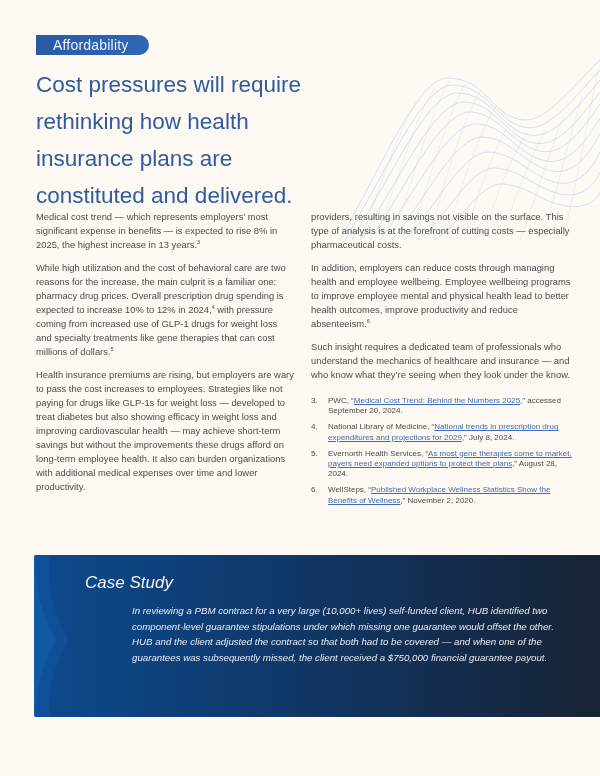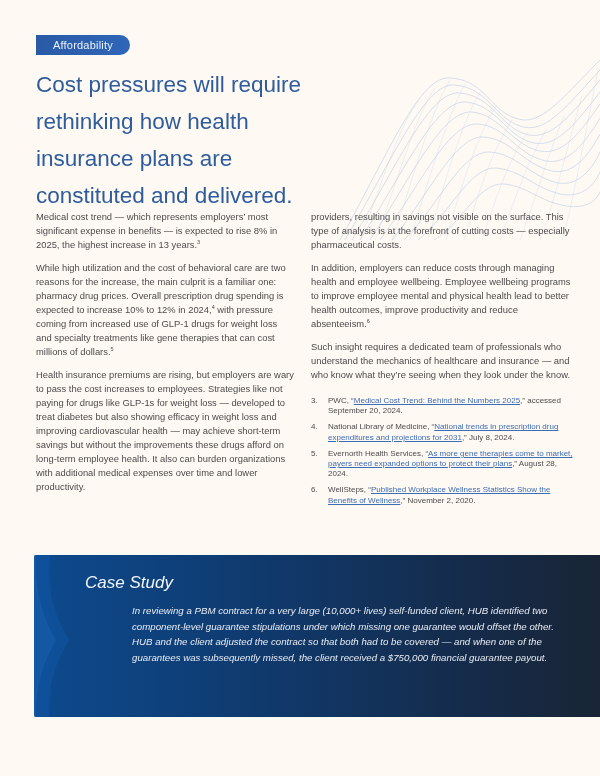--- a/index.html
+++ b/index.html
@@ -9,25 +9,25 @@
     font-family: "Liberation Sans", "DejaVu Sans", sans-serif;
     color: #4a4a4a;
     position: relative;
   }
   .wave {
     position: absolute; left: 300px; top: 40px; width: 300px; height: 200px;
     pointer-events: none;
   }
   .badge {
     position: absolute; left: 36px; top: 35px;
-    width: 94px; height: 20px;
+    width: 113px; height: 20px;
     background: linear-gradient(90deg, #2a5aa6, #2f66b8);
     border-radius: 0 10px 10px 0;
     color: #eaf1fb;
-    font-size: 11px; line-height: 20px;
+    font-size: 14px; line-height: 20px;
     padding-left: 17px;
     letter-spacing: 0.2px;
   }
   .title {
     position: absolute; left: 36px; top: 66px; width: 290px;
     font-size: 22.5px; line-height: 37px;
     color: #2e5c9c;
     font-weight: 400;
   }
   .col {
@@ -108,22 +108,22 @@
   <p>Health insurance premiums are rising, but employers are wary to pass the cost increases to employees. Strategies like not paying for drugs like GLP-1s for weight loss — developed to treat diabetes but also showing efficacy in weight loss and improving cardiovascular health — may achieve short-term savings but without the improvements these drugs afford on long-term employee health. It also can burden organizations with additional medical expenses over time and lower productivity.</p>
 </div>
 
 <div class="col right">
   <p>providers, resulting in savings not visible on the surface. This type of analysis is at the forefront of cutting costs — especially pharmaceutical costs.</p>
   <p><span>In addition, employers can reduce costs through managing health and employee wellbeing. Employee wellbeing programs to improve employee mental and physical health lead to better health outcomes, improve productivity and reduce absenteeism.</span><sup>6</sup></p>
   <p>Such insight requires a dedicated team of professionals who understand the mechanics of healthcare and insurance — and who know what they’re seeing when they look under the know.</p>
 
   <ol class="refs">
     <li><span class="num">3.</span><span>PWC, “</span><a>Medical Cost Trend: Behind the Numbers 2025</a><span>,” accessed September 20, 2024.</span></li>
-    <li><span class="num">4.</span><span>National Library of Medicine, “</span><a>National trends in prescription drug expenditures and projections for 2031</a><span>,” July 8, 2024.</span></li>
-    <li><span class="num">5.</span><span>Evernorth Health Services, “</span><a>As more gene therapies come to market, payers need expanded options to protect their plans</a><span>,” August 28, 2024.</span></li>
+    <li><span class="num">4.</span><span>National Library of Medicine, “</span><a>National trends in prescription drug expenditures and projections for 2029</a><span>,” July 8, 2024.</span></li>
+    <li><span class="num">5.</span><span>Evernorth Health Services, “</span><a>As most gene therapies come to market, payers need expanded options to protect their plans</a><span>,” August 28, 2024.</span></li>
     <li><span class="num">6.</span><span>WellSteps, “</span><a>Published Workplace Wellness Statistics Show the Benefits of Wellness</a><span>,” November 2, 2020.</span></li>
   </ol>
 </div>
 
 <div class="case">
   <svg class="chev" viewBox="0 0 60 190" xmlns="http://www.w3.org/2000/svg">
     <path d="M0 0 L28 0 C 20 40, 30 70, 45 95 C 30 120, 20 150, 28 190 L0 190 Z" fill="#1058a8" opacity="0.45"></path>
     <path d="M0 0 L14 0 C 8 40, 18 70, 32 95 C 18 120, 8 150, 14 190 L0 190 Z" fill="#1a66b8" opacity="0.35"></path>
   </svg>
   <h2>Case Study</h2>

